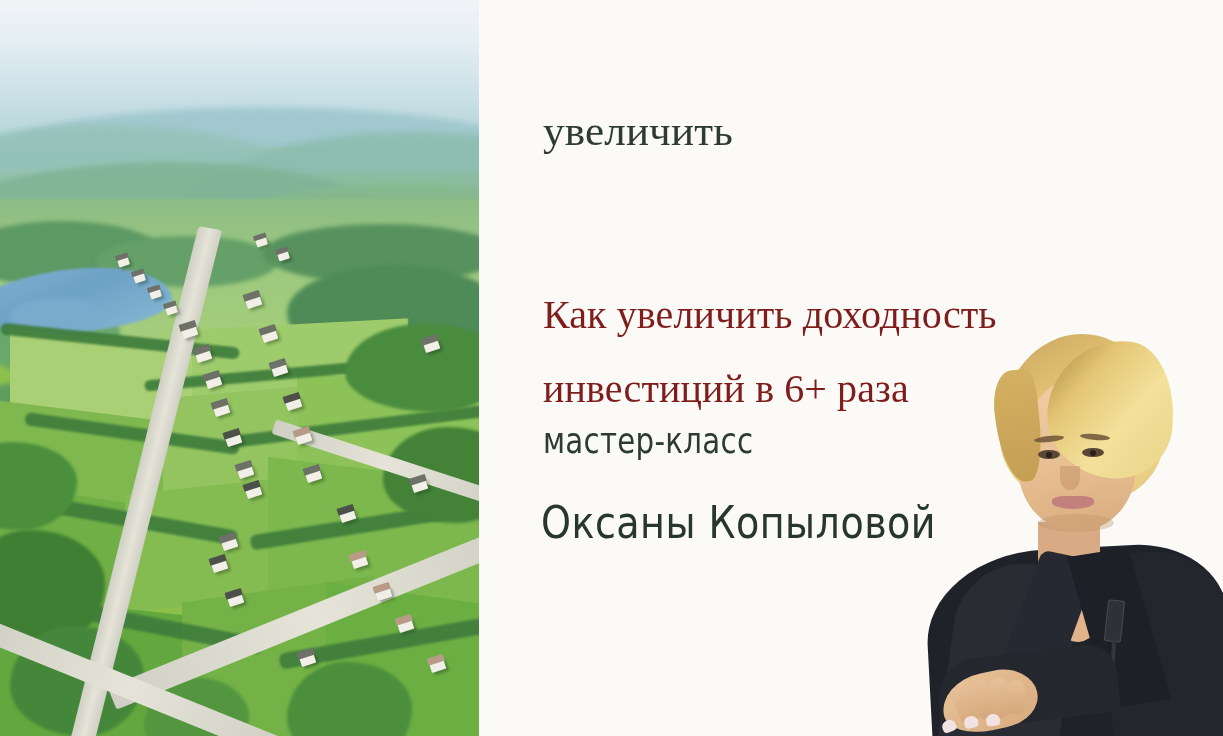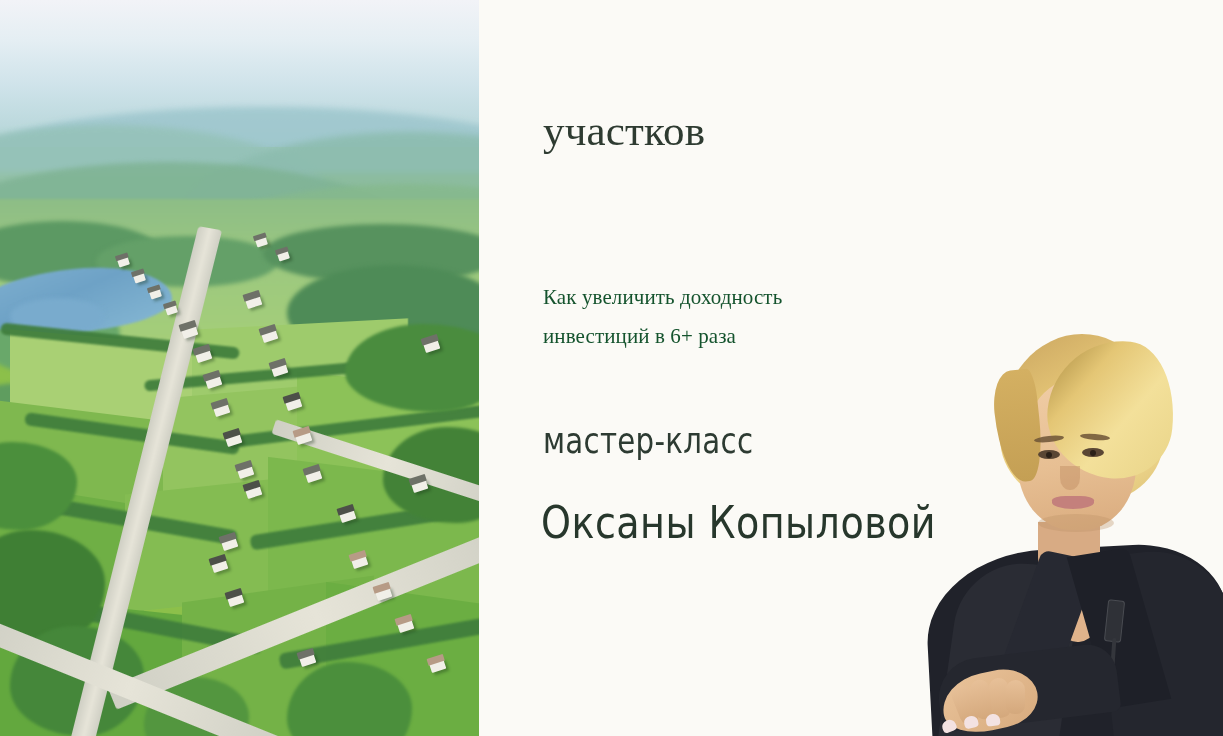--- a/index.html
+++ b/index.html
@@ -218,23 +218,23 @@
     color: #2e3b31;
     letter-spacing: .2px;
   }
 
   .subtitle {
     position: absolute;
     left: 64px;
     top: 278px;
     width: 560px;
     font-family: "Liberation Serif", "DejaVu Serif", serif;
-    font-size: 21px;
+    font-size: 40px;
     line-height: 1.85;
-    color: #14532d;
+    color: #7f1d1d;
     letter-spacing: .1px;
   }
 
   .mc {
     position: absolute;
     left: 64px;
     top: 424px;
     font-family: "DejaVu Sans", sans-serif;
     font-stretch: condensed;
     font-size: 35px;
@@ -549,21 +549,21 @@
       <div class="house" style="left:412px; top:480px;"></div>
       <div class="house" style="left:424px; top:340px;"></div>
       <div class="house" style="left:300px; top:654px;"></div>
       <div class="house brown" style="left:430px; top:660px;"></div>
     </div>
   </div>
 
   <div class="content">
 
     <div class="title">
-      <div>участков</div>
+      <div>увеличить</div>
     </div>
 
     <div class="subtitle">
       <div>Как увеличить доходность</div>
       <div>инвестиций в 6+ раза</div>
     </div>
 
     <div class="mc">мастер-класс</div>
     <div class="name">Оксаны Копыловой</div>
 

